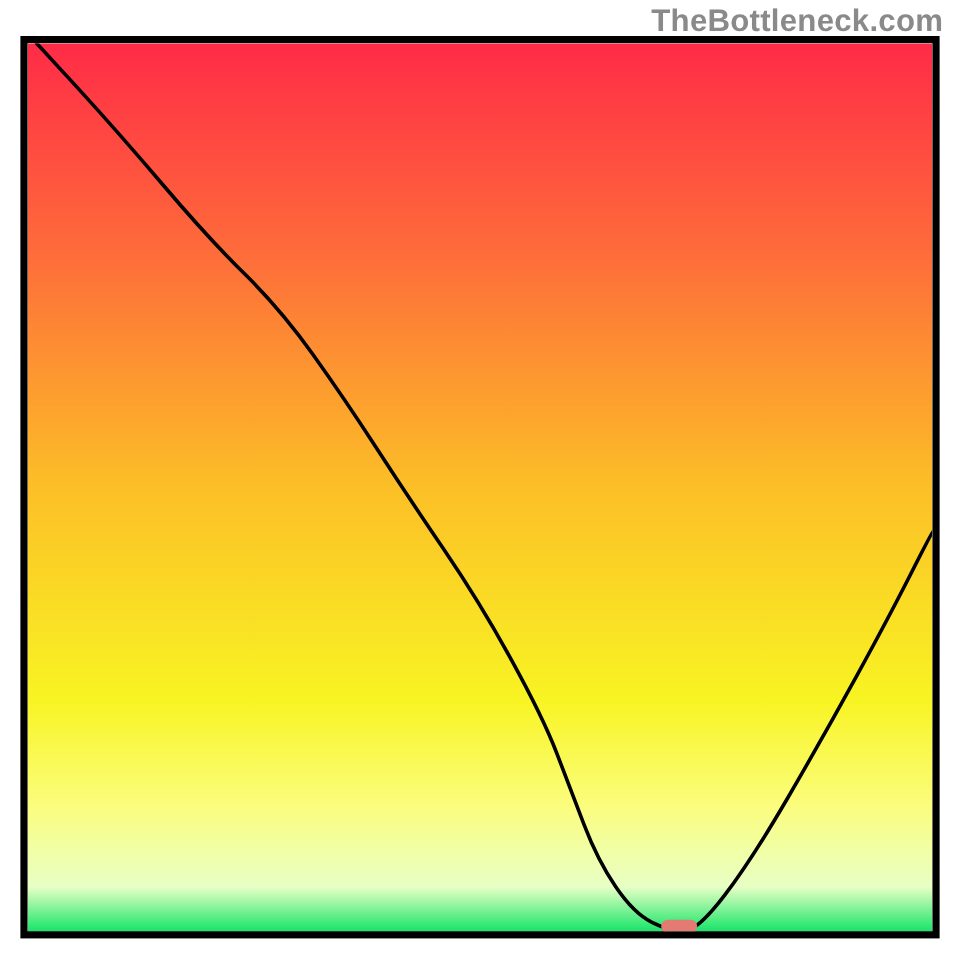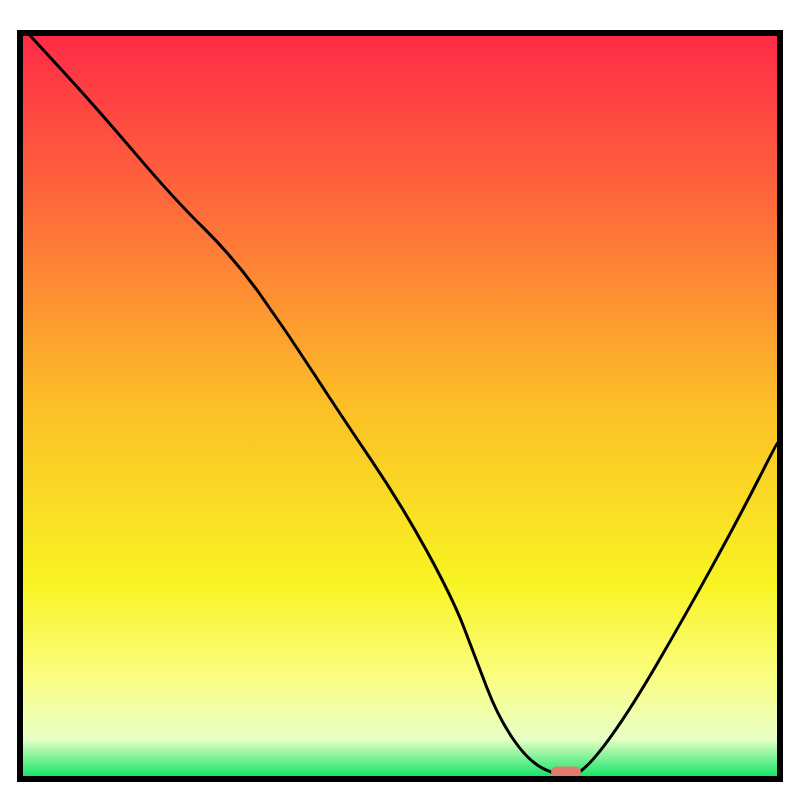--- a/index.html
+++ b/index.html
@@ -53,20 +53,21 @@
     border-radius: 6px;
     background: #e37b72;
     transform: translate(-50%, -50%);
     pointer-events: none;
   }
 </style>
 </head>
 <body>
 <div class="outer">
 
+  <div class="watermark">TheBottleneck.com</div>
 
   <div class="plot-frame">
 
     <svg class="gradient-bg" viewBox="0 0 754 740" preserveAspectRatio="none">
       <defs>
         <linearGradient id="bg" x1="0" y1="0" x2="0" y2="1">
           <stop id="g0" offset="0%" stop-color="#ff2b47"></stop>
           <stop id="g1" offset="24%" stop-color="#fe6d3a"></stop>
           <stop id="g2" offset="50%" stop-color="#fcbf27"></stop>
           <stop id="g3" offset="74%" stop-color="#f8f423"></stop>

